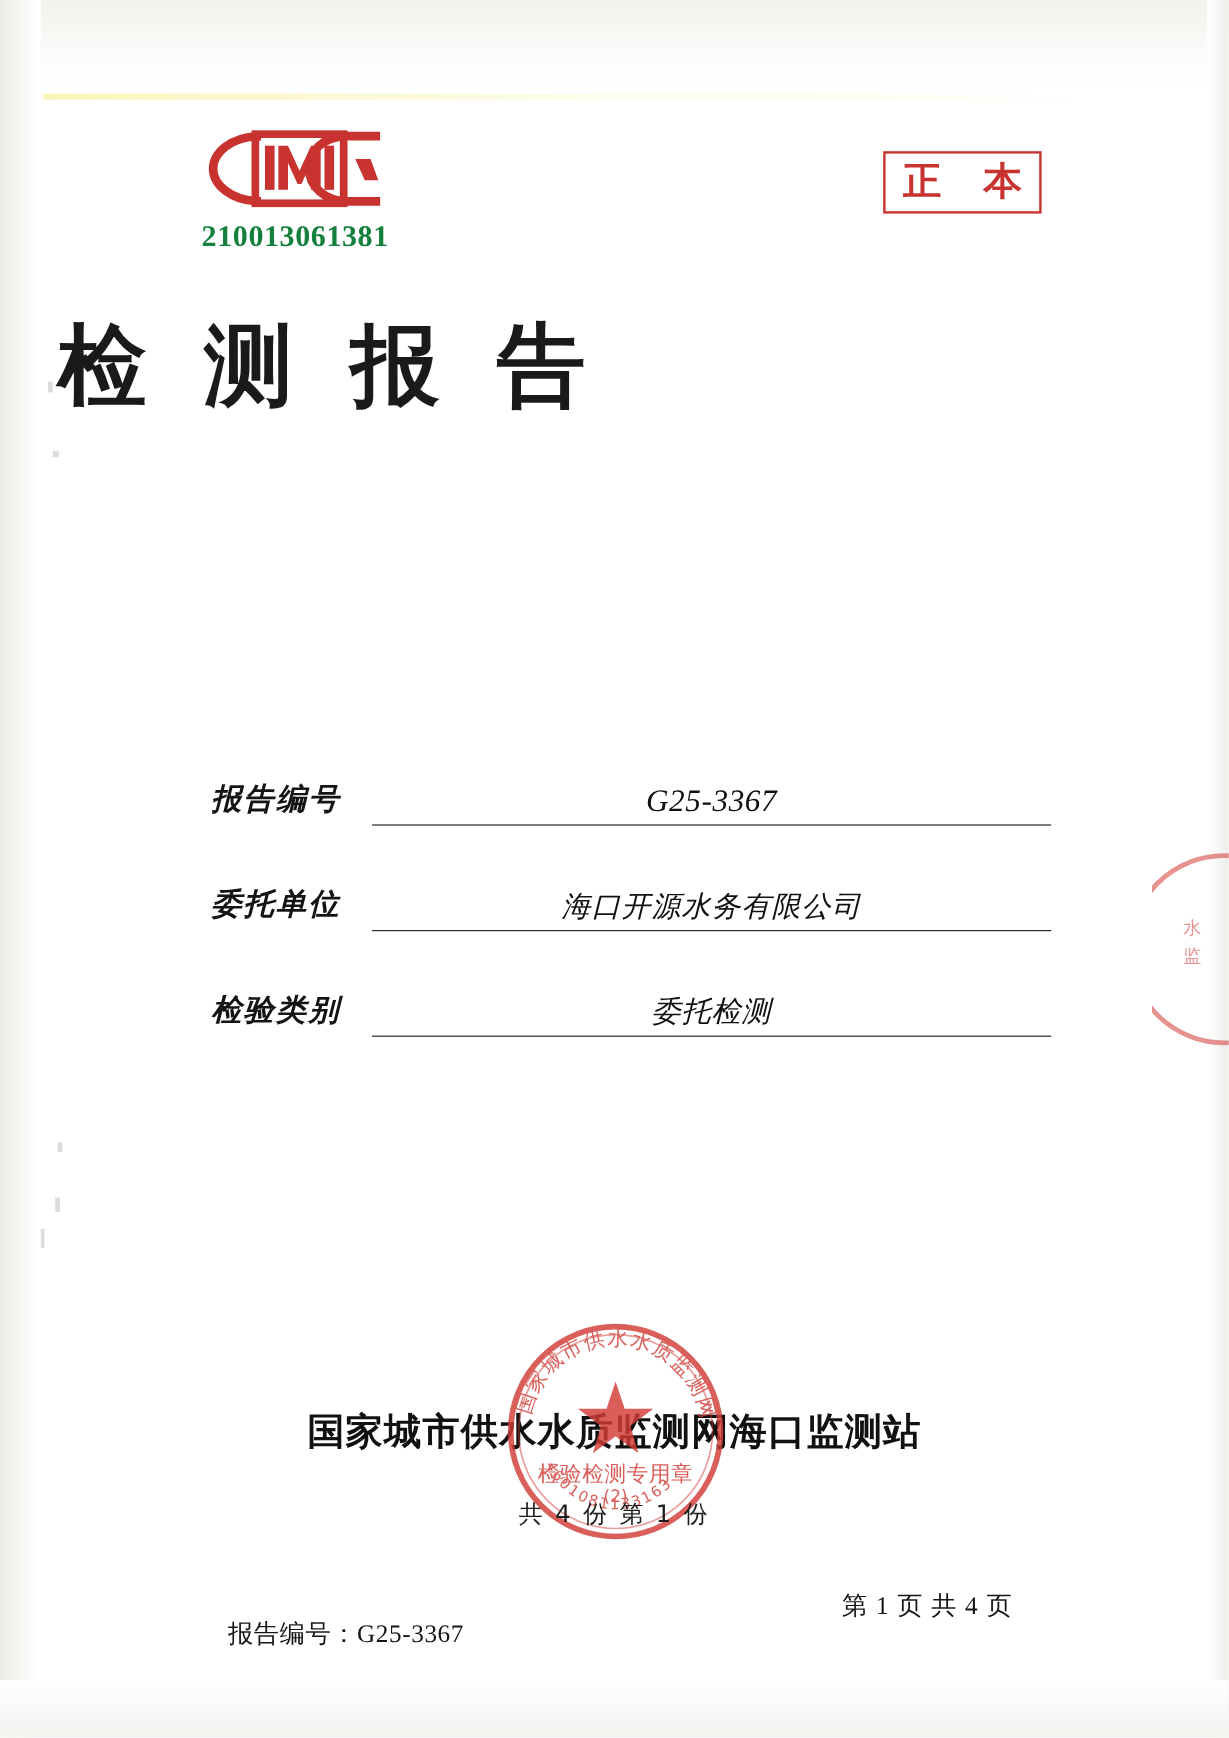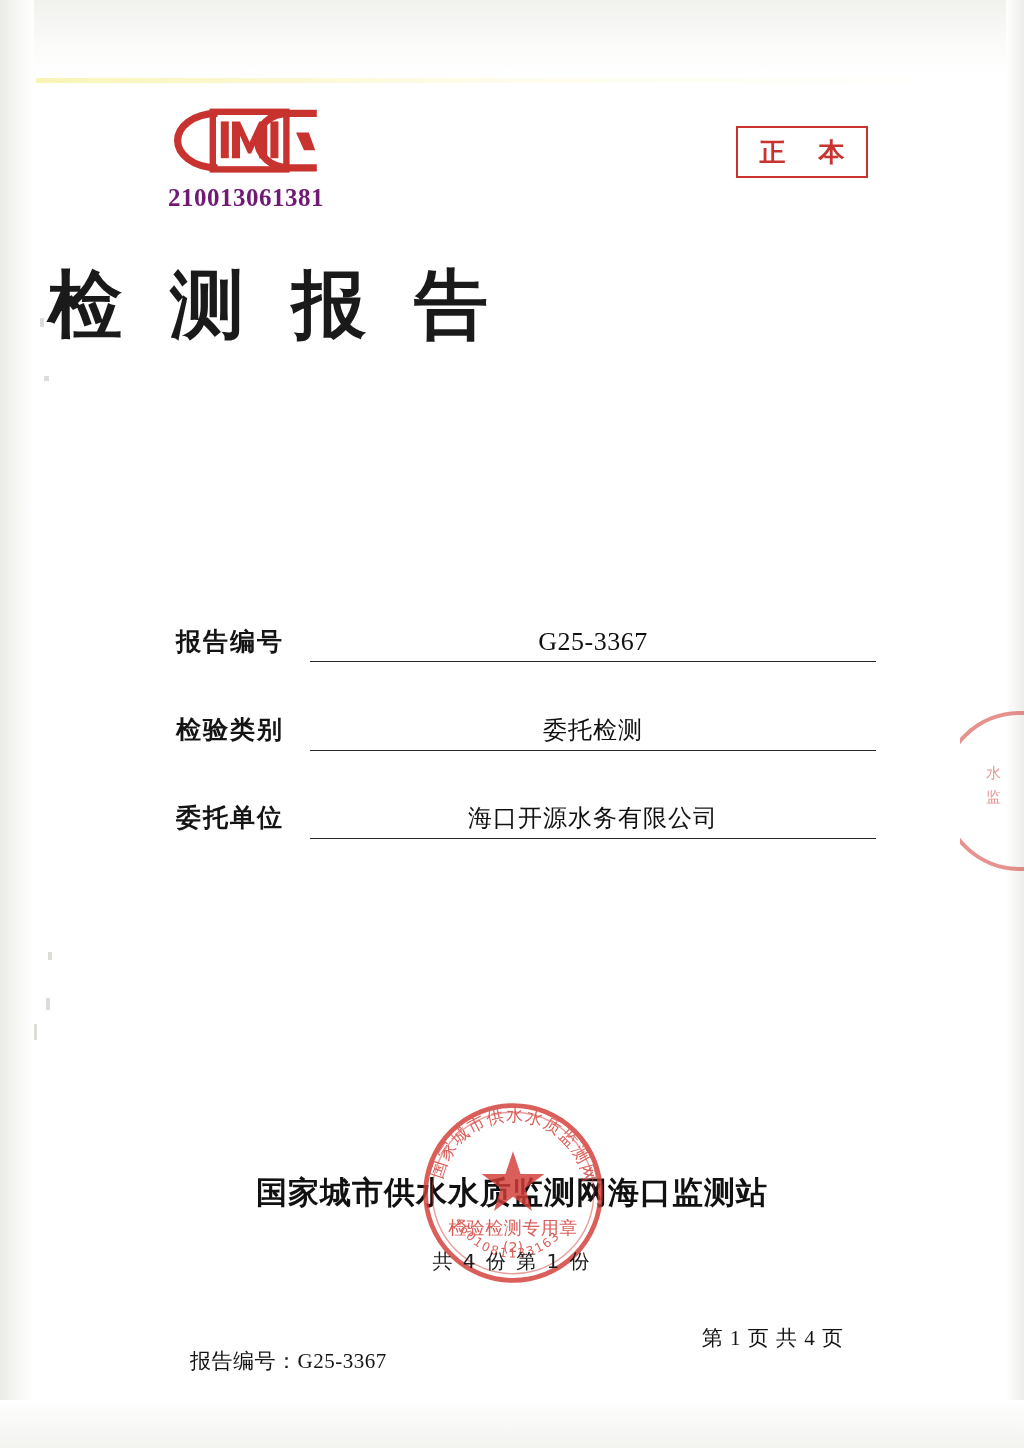--- a/index.html
+++ b/index.html
@@ -64,38 +64,38 @@
   .cma-logo {
     width: 160px;
     height: 78px;
     display: block;
   }
   .cma-number {
     margin-top: 6px;
     font-family: "Liberation Serif", serif;
     font-size: 25px;
     font-weight: 700;
-    color: #701a75;
+    color: #15803d;
     letter-spacing: 0.5px;
   }
 
   
   .zhengben-box {
     position: absolute;
     left: 736px;
     top: 126px;
     width: 132px;
     height: 52px;
     border: 2px solid #c8332f;
     color: #c8332f;
     display: flex;
     align-items: center;
     justify-content: center;
     font-family: "DejaVu Sans", sans-serif;
-    font-size: 26px;
+    font-size: 32px;
     font-weight: 700;
     letter-spacing: 12px;
     text-indent: 12px;
     box-sizing: border-box;
   }
 
   
   .main-title {
     position: absolute;
     left: 0;
@@ -112,22 +112,23 @@
 
   
   .fields {
     position: absolute;
     left: 176px;
     top: 600px;
     width: 700px;
   }
   .field-row {
     display: flex;
-    align-items: center;
+    align-items: flex-end;
     height: 88px;
+    font-style: italic;
   }
   .field-label {
     font-family: "DejaVu Sans", sans-serif;
     font-size: 25px;
     font-weight: 600;
     color: #141414;
     letter-spacing: 2px;
     white-space: nowrap;
     padding-bottom: 6px;
     width: 120px;
@@ -262,26 +263,26 @@
   <div class="zhengben-box">正 本</div>
 
   <div class="main-title">检测报告</div>
 
   <div class="fields">
     <div class="field-row">
       <div class="field-label">报告编号</div>
       <div class="field-value latin">G25-3367</div>
     </div>
     <div class="field-row">
+      <div class="field-label">委托单位</div>
+      <div class="field-value">海口开源水务有限公司</div>
+    </div>
+    <div class="field-row">
       <div class="field-label">检验类别</div>
       <div class="field-value">委托检测</div>
-    </div>
-    <div class="field-row">
-      <div class="field-label">委托单位</div>
-      <div class="field-value">海口开源水务有限公司</div>
     </div>
   </div>
 
   <svg class="seal-edge" viewBox="0 0 110 170">
     <circle cx="60" cy="85" r="78" fill="none" stroke="#d23b35" stroke-width="4"></circle>
     <text x="26" y="72" fill="#d23b35" font-size="15" font-family="DejaVu Sans, sans-serif">水</text>
     <text x="26" y="96" fill="#d23b35" font-size="15" font-family="DejaVu Sans, sans-serif">监</text>
   </svg>
 
   <div class="org-name">国家城市供水水质监测网海口监测站</div>

